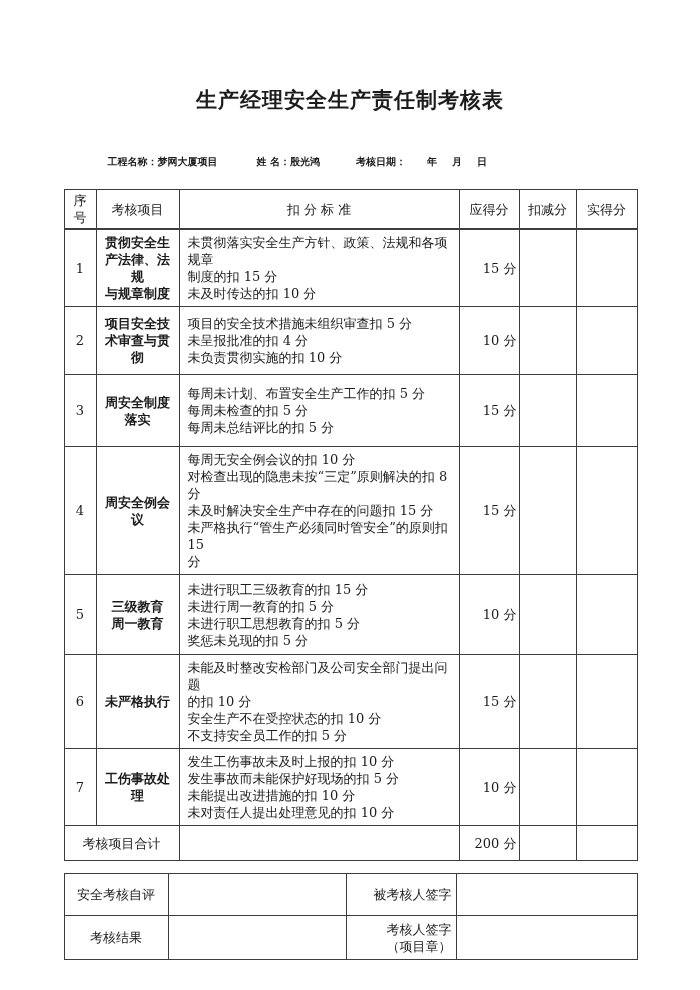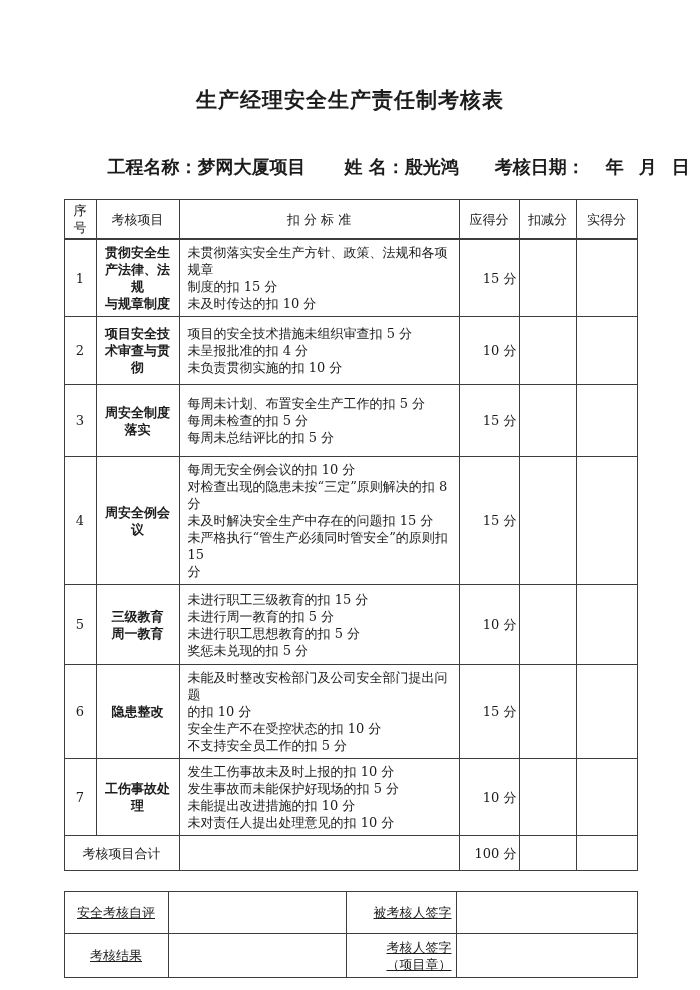--- a/index.html
+++ b/index.html
@@ -7,21 +7,21 @@
     width:700px;height:990px;background:#ffffff;
     font-family:"DejaVu Serif","Liberation Serif",serif;
     color:#1c1c1c;
   }
   .sheet{width:573px;margin:0 auto;padding-top:86px;}
   .doc-title{
     margin:0;font-size:21px;font-weight:bold;text-align:center;
     letter-spacing:1px;white-space:nowrap;
   }
   .meta{
-    margin-top:41px;padding-left:44px;font-size:18px;font-weight:bold;
+    margin-top:41px;padding-left:44px;font-size:10px;font-weight:bold;
     white-space:nowrap;
   }
   .meta .gap-lg{display:inline-block;width:39px;}
   .meta .gap-md{display:inline-block;width:36px;}
   .meta .gap-sm{display:inline-block;width:21px;}
   .meta .gap-xs{display:inline-block;width:15px;}
 
   table{border-collapse:collapse;table-layout:fixed;width:573px;}
   td,th{
     border:1px solid #3d3d3d;font-size:13px;font-weight:normal;
@@ -34,21 +34,21 @@
   .cell-no{text-align:center;}
   .cell-item{text-align:center;white-space:pre-line;padding:2px 3px;font-weight:bold;}
   .cell-criteria{
     text-align:left;white-space:pre-line;padding:4px 6px 4px 8px;
     vertical-align:middle;
     margin-left:25px;
   }
   .cell-score{text-align:right;}
   .cell-total-label{text-align:center;}
 
-  .footer-table{margin-top:20px;text-decoration:underline;}
+  .footer-table{margin-top:12px;}
   .footer-table td{padding:2px 4px;}
   .f-label{text-align:center;}
   .f-sign{text-align:right;white-space:pre-line;}
 </style>
 </head>
 <body>
 
 <div class="sheet">
 
   <h1 class="doc-title">生产经理安全生产责任制考核表</h1>
@@ -133,21 +133,21 @@
         <td class="cell-criteria">未进行职工三级教育的扣 15 分
 未进行周一教育的扣 5 分
 未进行职工思想教育的扣 5 分
 奖惩未兑现的扣 5 分</td>
         <td class="cell-score">10 分</td>
         <td></td>
         <td></td>
       </tr>
       <tr style="height:76px">
         <td class="cell-no">6</td>
-        <td class="cell-item">隐患整改</td>
+        <td class="cell-item">未严格执行</td>
         <td class="cell-criteria">未能及时整改安检部门及公司安全部门提出问题
 的扣 10 分
 安全生产不在受控状态的扣 10 分
 不支持安全员工作的扣 5 分</td>
         <td class="cell-score">15 分</td>
         <td></td>
         <td></td>
       </tr>
       <tr style="height:73px">
         <td class="cell-no">7</td>
@@ -157,21 +157,21 @@
 发生事故而未能保护好现场的扣 5 分
 未能提出改进措施的扣 10 分
 未对责任人提出处理意见的扣 10 分</td>
         <td class="cell-score">10 分</td>
         <td></td>
         <td></td>
       </tr>
       <tr style="height:35px">
         <td class="cell-total-label" colspan="2">考核项目合计</td>
         <td></td>
-        <td class="cell-score">100 分</td>
+        <td class="cell-score">200 分</td>
         <td></td>
         <td></td>
       </tr>
     </tbody>
   </table>
 
   <table class="footer-table">
     <colgroup>
       <col style="width:104px">
         <col style="width:178px">

